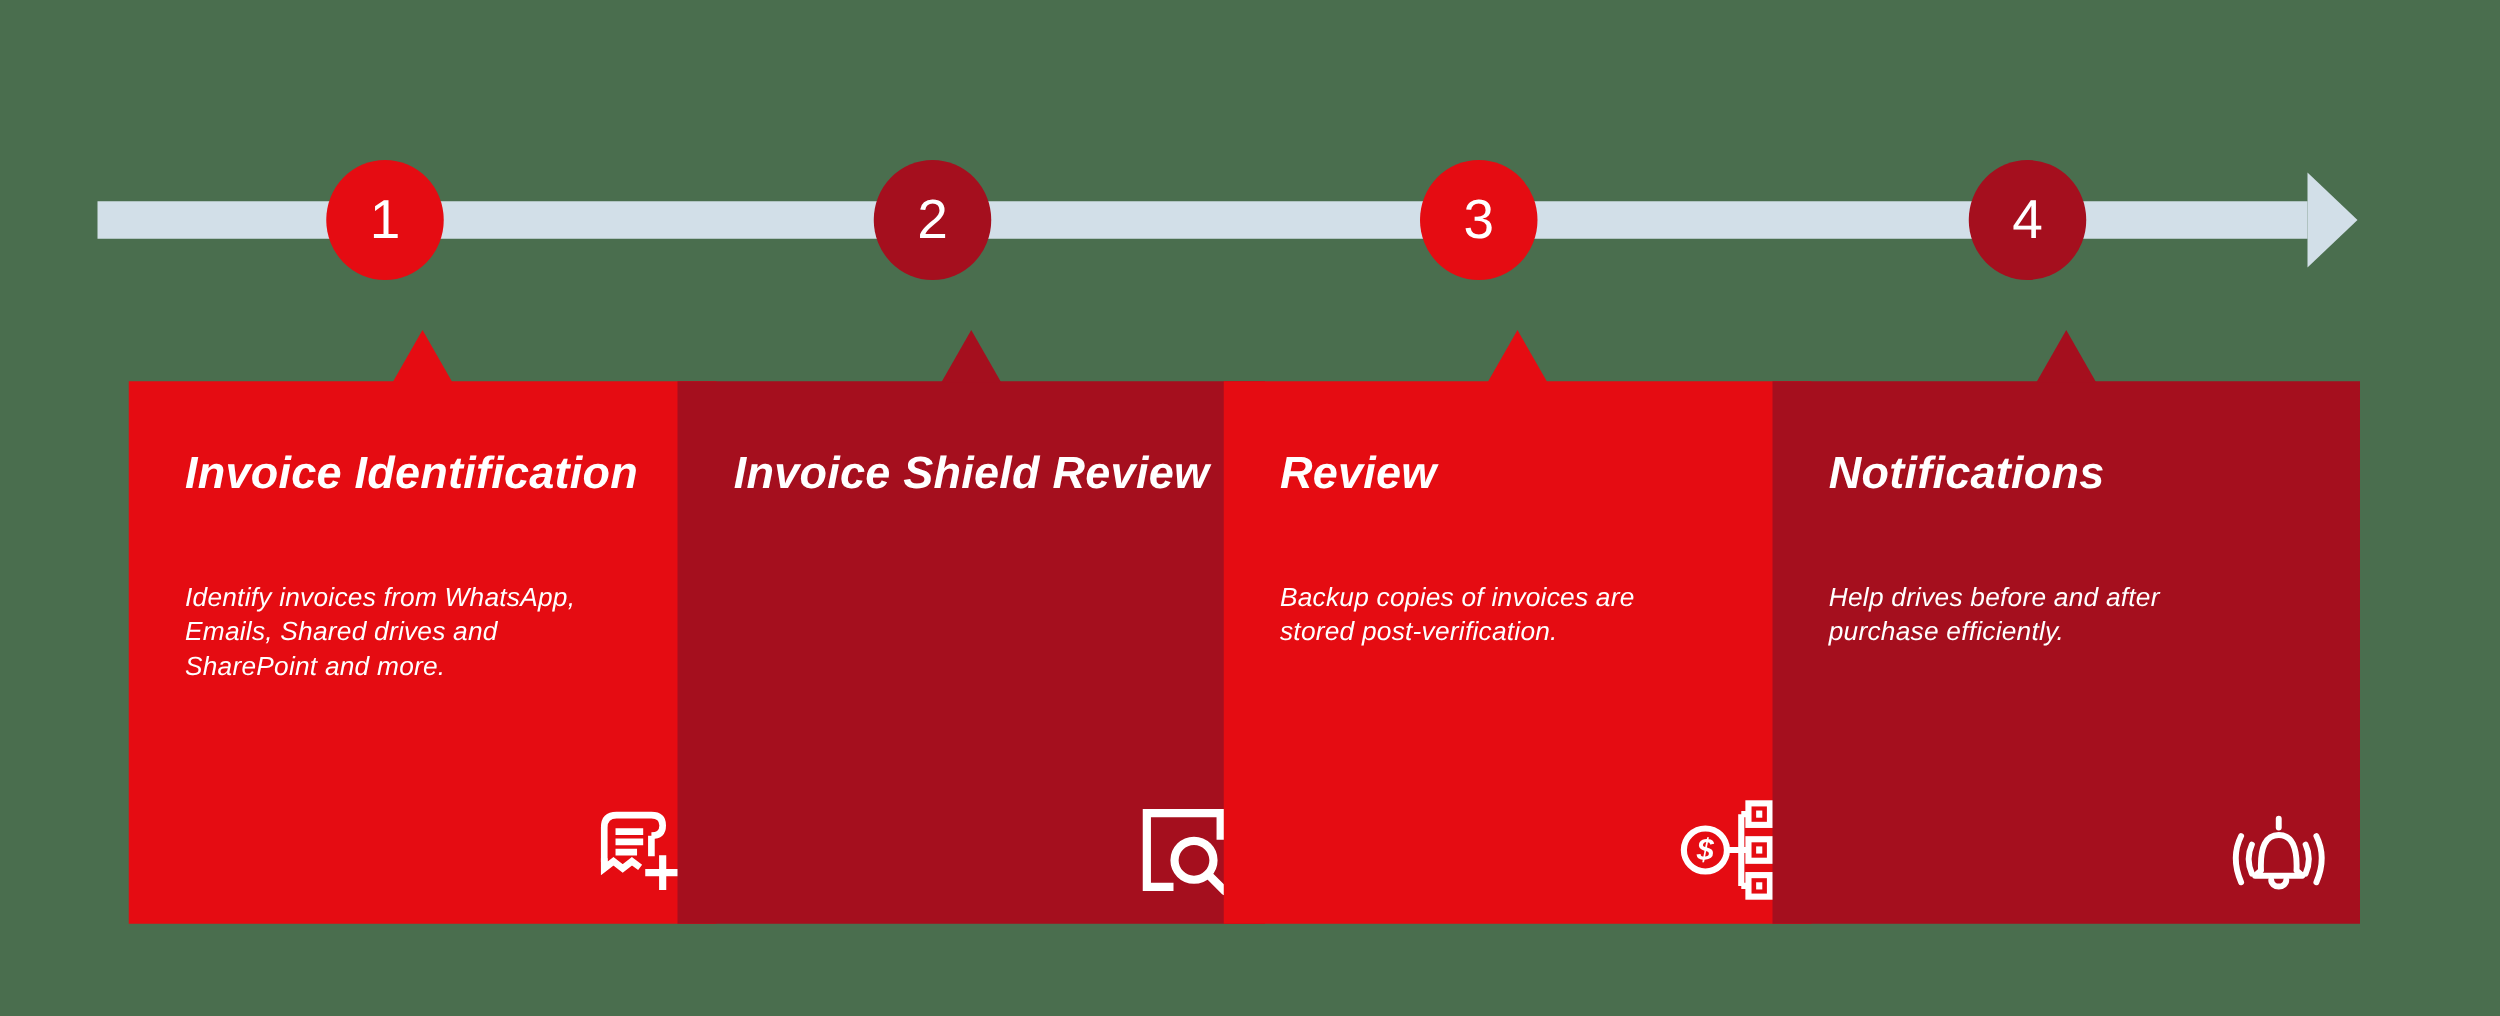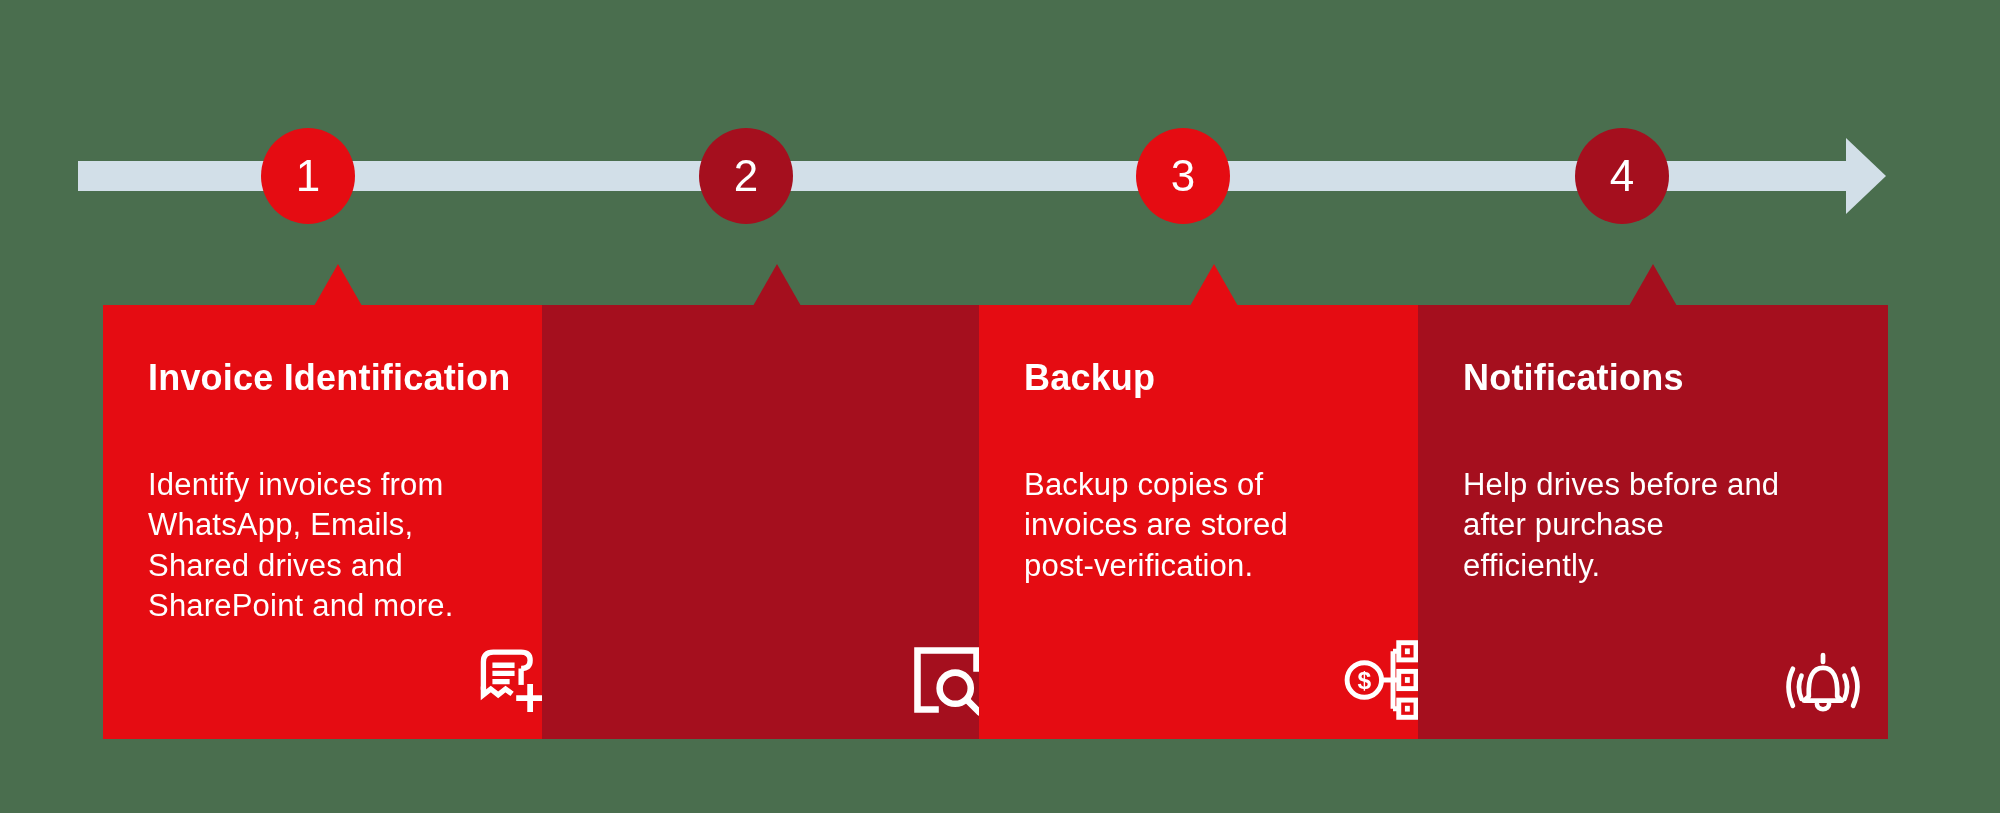--- a/index.html
+++ b/index.html
@@ -47,20 +47,21 @@
   }
 
   
   .card {
     position: absolute;
     top: 305px;
     width: 470px; height: 434px;
     box-sizing: border-box;
     padding: 50px 38px 0 45px;
     color: #fff;
+    font-style: italic;
   }
   .theme-bright { background: var(--bright-red, #e50c12); }
   .theme-dark   { background: var(--dark-red, #a50f1e); }
   .dot.theme-bright { background: var(--bright-red, #e50c12); }
   .dot.theme-dark   { background: var(--dark-red, #a50f1e); }
 
   .pointer {
     position: absolute;
     top: -41px; left: 50%;
     margin-left: -24px;
@@ -74,21 +75,21 @@
   .card-title {
     margin: 0 0 14px 0;
     min-height: 96px;
     font-size: 36px;
     font-weight: 600;
     line-height: 1.3;
     letter-spacing: 0.2px;
   }
   .card-body {
     margin: 0;
-    font-size: 31px;
+    font-size: 21px;
     font-weight: 400;
     line-height: 1.3;
     letter-spacing: 0.2px;
     max-width: 330px;
   }
   .card-icon {
     position: absolute;
     right: 22px; bottom: 18px;
     width: 86px; height: 82px;
   }
@@ -123,30 +124,31 @@
       <path d="M20 62 V28 q0-12 12-12 h34 q11 0 11 10 t-11 10"></path>
       <path d="M66 36 V56"></path>
       <path d="M20 58 v10 l9 -7 9 7 9 -7 8 6"></path>
       <path d="M31 32 H58 M31 42 H58 M31 52 H52"></path>
       <path d="M77 55 V89 M60 72 H94" stroke-width="7"></path>
     </svg>
   </section>
 
   <section class="card theme-dark" style="left:542px">
     <div class="pointer"></div>
+    <h2 class="card-title">Invoice Shield Review</h2>
     <svg class="card-icon" viewBox="0 0 100 100" fill="none" stroke="#ffffff" stroke-width="8">
       <path d="M40 86 H14 V14 H86 V40"></path>
       <circle cx="60" cy="60" r="19"></circle>
       <path d="M74 74 L90 90" stroke-linecap="round"></path>
     </svg>
   </section>
 
   <section class="card theme-bright" style="left:979px">
     <div class="pointer"></div>
-    <h2 class="card-title">Backup</h2>
+    <h2 class="card-title">Review</h2>
     <p class="card-body">Backup copies of invoices are stored post-verification.</p>
     <svg class="card-icon" viewBox="0 0 100 100" fill="none" stroke="#ffffff" stroke-width="6">
       <circle cx="26" cy="50" r="21"></circle>
       <text x="26" y="51" fill="#ffffff" stroke="none" font-size="30" font-weight="700" text-anchor="middle" dominant-baseline="central" font-family="Liberation Sans, DejaVu Sans, sans-serif">$</text>
       <path d="M47 50 H61 M61 15 V85 M61 15 H68 M61 50 H68 M61 85 H68"></path>
       <rect x="68" y="4.5" width="21" height="21"></rect>
       <rect x="68" y="39.5" width="21" height="21"></rect>
       <rect x="68" y="74.5" width="21" height="21"></rect>
       <rect x="75.5" y="11.5" width="6" height="7" fill="#ffffff" stroke="none"></rect>
       <rect x="75.5" y="46.5" width="6" height="7" fill="#ffffff" stroke="none"></rect>

